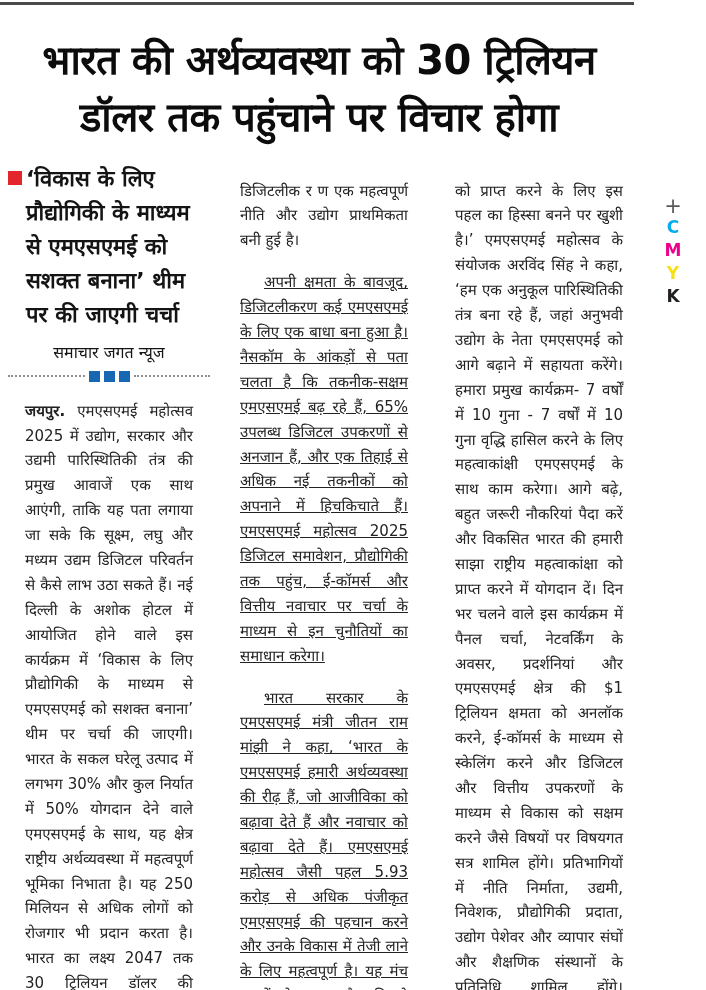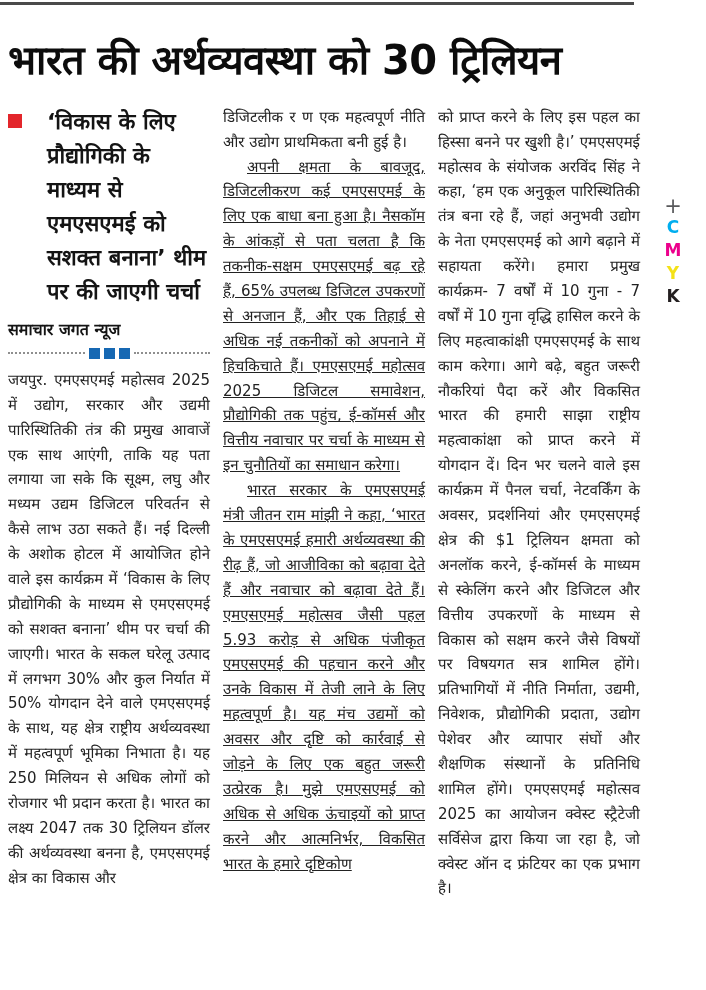--- a/index.html
+++ b/index.html
@@ -10,21 +10,21 @@
     font-family: "DejaVu Sans", sans-serif;
     position: relative;
     overflow: hidden;
   }
   .top-rule {
     position: absolute; top: 2px; left: 0;
     width: 634px; height: 3px; background: #4a4a4a;
   }
   .headline {
     margin: 32px 76px 0 8px;
-    text-align: left;
+    text-align: center;
     font-weight: 800;
     font-size: 40px;
     line-height: 1.42;
     letter-spacing: -0.5px;
     color: #0c0c0c;
   }
   .headline .hl-line { display: block; }
   .content {
     display: flex;
     gap: 13px;
@@ -32,47 +32,48 @@
     width: 632px;
     box-sizing: content-box;
   }
   .col {
     width: 202px;
     font-size: 15px;
     line-height: 1.66;
     text-align: justify;
     color: #222222;
   }
-  .col p { margin: 0; }
+  .col p { margin: 17px; }
   .col p.indent { text-indent: 1.6em; text-decoration: underline; }
   
-  .quote-row { display: flex; gap: 25px; text-align: left; }
+  .quote-row { display: flex; gap: 4px; text-align: left; }
   .red-bullet {
     width: 14px; height: 14px; flex: none;
     background: #e3262b; margin-top: 9px;
   }
   .quote-text {
     font-weight: 700;
     font-size: 22px;
     line-height: 1.55;
     color: #141414;
   }
   .byline {
-    font-weight: 700;
+    text-align: center;
+    font-weight: 400;
     font-size: 16px;
     margin: 8px 0 2px 0;
     color: #141414;
   }
   .separator {
     display: flex; align-items: center; gap: 4px;
     margin: 4px 0 9px 0;
   }
   .sep-dots { flex: 1; border-top: 2px dotted #8f8f8f; }
   .blue-sq { width: 11px; height: 11px; background: #1668b3; flex: none; }
-  .dateline { font-weight: 400; }
+  .dateline { font-weight: 700; }
   
   .print-marks {
     position: absolute;
     right: 16px; top: 196px;
     width: 34px;
     text-align: center;
     font-weight: 700;
     font-size: 17px;
     line-height: 23px;
   }
@@ -82,20 +83,21 @@
   .mark-y { color: #f4e117; }
   .mark-k { color: #231f20; }
 </style>
 </head>
 <body>
 
 <div class="top-rule"></div>
 
 <h1 class="headline">
   <span class="hl-line">भारत की अर्थव्यवस्था को 30 ट्रिलियन</span>
+  <span class="hl-line">डॉलर तक पहुंचाने पर विचार होगा</span>
 </h1>
 
 <div class="content">
 
   <div class="col">
     <div class="quote-row">
       <span class="red-bullet"></span>
       <span class="quote-text">‘विकास के लिए प्रौद्योगिकी के माध्यम से एमएसएमई को सशक्त बनाना’ थीम पर की जाएगी चर्चा</span>
     </div>
     <div class="byline">समाचार जगत न्यूज</div>

